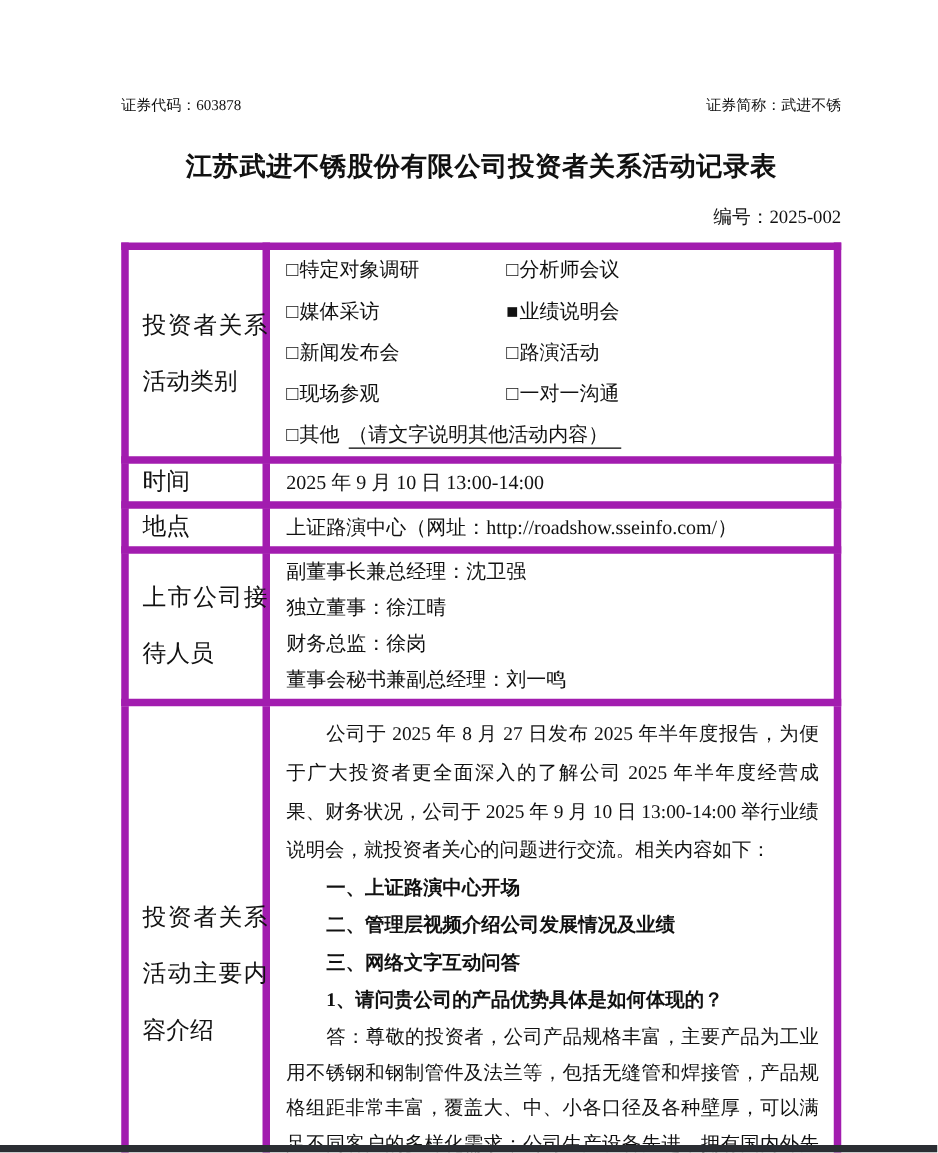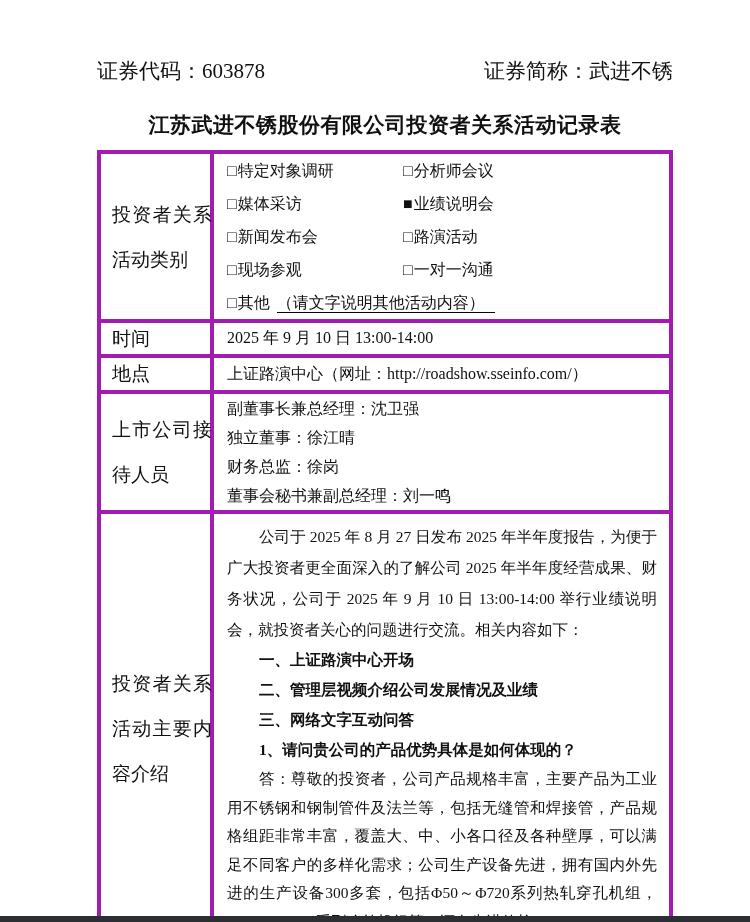--- a/index.html
+++ b/index.html
@@ -1,26 +1,26 @@
 <!DOCTYPE html>
 <html><head>
 <meta charset="utf-8">
 <style>
   html,body{margin:0;padding:0;}
   body{
     width:750px;height:922px;background:#ffffff;position:relative;overflow:hidden;
     font-family:"Liberation Serif","DejaVu Serif",serif;color:#111;
   }
   .page{position:absolute;left:97px;top:0;width:576px;}
-  .meta-row{margin-top:57px;display:flex;justify-content:space-between;font-size:21px;}
+  .meta-row{margin-top:76px;display:flex;justify-content:space-between;font-size:12px;}
   .doc-title{margin:26px 0 0 0;text-align:center;font-size:21px;font-weight:bold;letter-spacing:.5px;}
   .doc-no{margin-top:17px;text-align:right;font-size:15px;}
   table.form{margin-top:11px;border-collapse:collapse;width:576px;table-layout:fixed;}
   col.c1{width:113px;}
-  td{border:4px solid #a21caf;font-size:16px;vertical-align:middle;}
+  td{border:6px solid #a21caf;font-size:16px;vertical-align:middle;}
   td.lbl{padding:0 6px 0 11px;}
   .lbl-in{width:100px;text-align:justify;font-size:19px;}
   .lbl-tall{line-height:45px;}
   .lbl-short{line-height:30px;}
   td.val{padding:0 12px 0 13px;}
   tr.r1{height:164px;} tr.r2{height:36px;} tr.r3{height:35px;}
   tr.r4{height:36px;} tr.r5{height:117px;} tr.r6{height:408px;}
   .cb-grid{display:grid;grid-template-columns:176px 1fr;line-height:33px;}
   .cb{white-space:nowrap;}
   .box{margin-right:1px;}
@@ -43,20 +43,23 @@
     <div>
       <span>证券代码：</span><span>603878</span>
     </div>
     <div>
       <span>证券简称：</span><span>武进不锈</span>
     </div>
   </div>
 
   <h1 class="doc-title">江苏武进不锈股份有限公司投资者关系活动记录表</h1>
 
+  <div class="doc-no">
+    <span>编号：</span><span>2025-002</span>
+  </div>
 
   <table class="form">
     <colgroup>
         <col class="c1">
         <col>
       </colgroup>
 
     <tbody>
         <tr class="r1">
       <td class="lbl">

